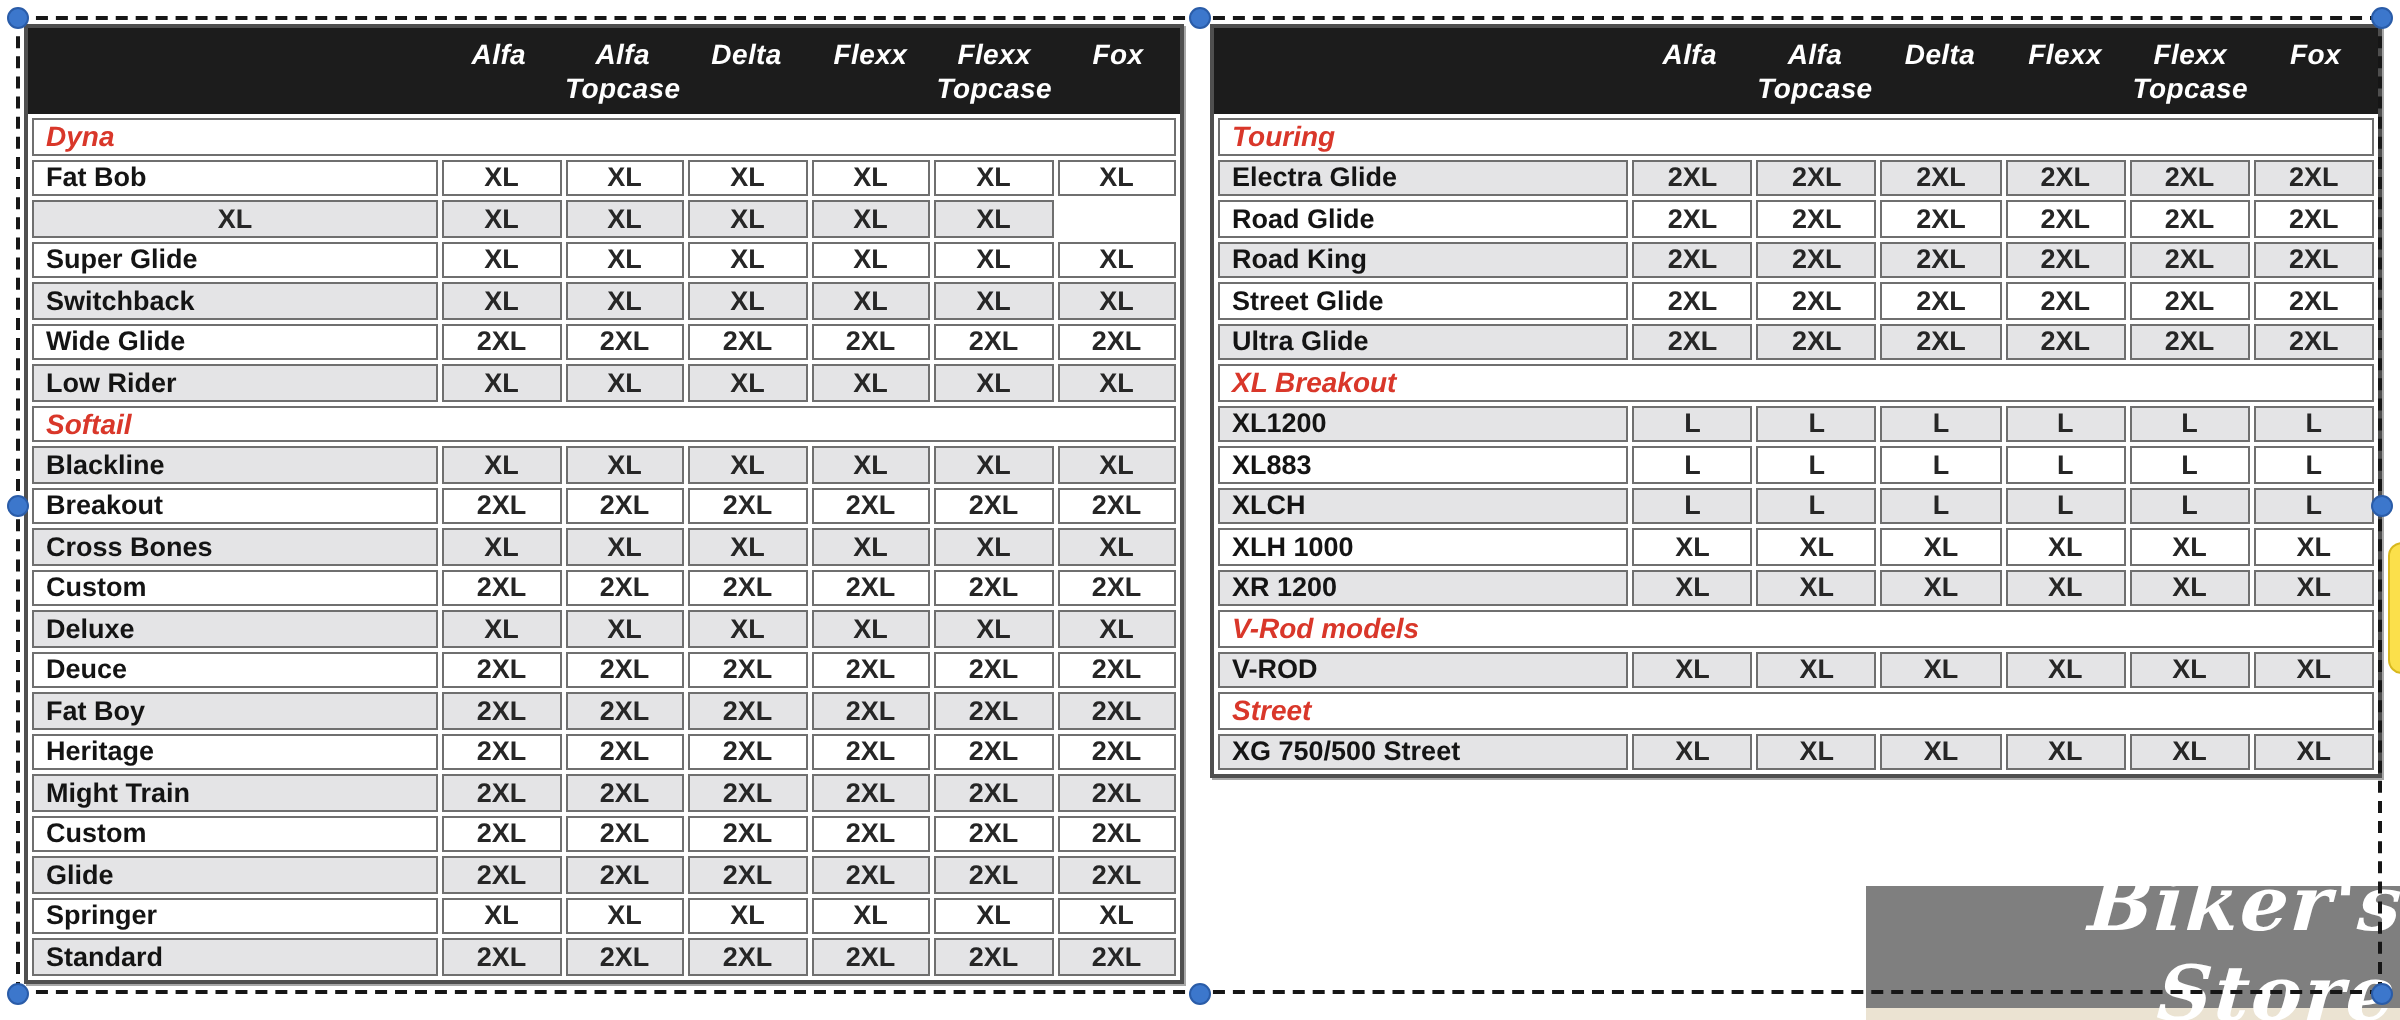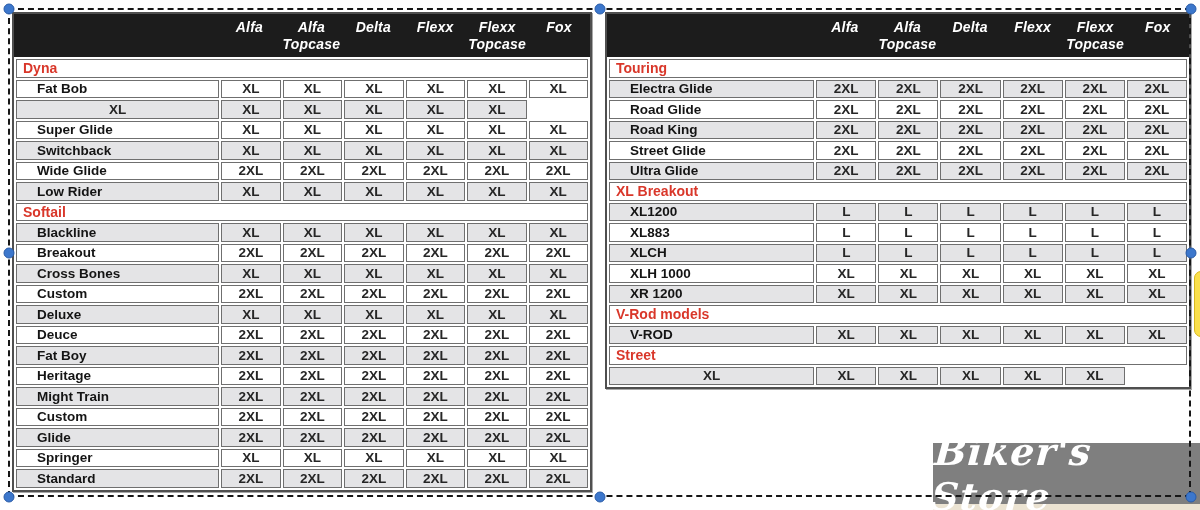--- a/index.html
+++ b/index.html
@@ -2,21 +2,21 @@
 <html style="--header-bg: #1c1c1c; --header-text: #ffffff; --section-red: #d9372a; --row-gray: #e4e4e6; --handle-blue: #3c77cc; --logo-bg: #7f7f7f; --logo-text: #ffffff; --marker-yellow: #fbe04b; --cream-strip: #ebe3d2;"><head>
 <meta charset="utf-8">
 <style>
   html,body{margin:0;padding:0;}
   body{
     width:1200px;height:510px;position:relative;overflow:hidden;
     background:#ffffff;
     font-family:"Liberation Sans", sans-serif;
     -webkit-font-smoothing:antialiased;
   }
-  .canvas{position:absolute;inset:0;}
+  .canvas{position:absolute;inset:0;text-align:right;}
 
   
   .sheet{
     position:absolute;top:12px;background:#fff;
     border:2px solid #4f4f4f;box-sizing:border-box;
     box-shadow:1px 1px 0 #a8a8a8;
   }
   .sheet-left{left:12px;width:580px;}
   .sheet-right{left:605px;width:586px;}
 
@@ -35,23 +35,23 @@
   }
   .row{display:grid;grid-template-columns:35.5% repeat(6,1fr);gap:2px;height:18.5px;}
   .row.section{display:block;}
   .cell{
     border:1px solid #6f6f6f;box-sizing:border-box;background:#fff;
     display:flex;align-items:center;overflow:hidden;white-space:nowrap;
   }
   .row.data.alt .cell{background:var(--row-gray);}
   .cell.section-label{
     height:100%;padding-left:6px;
-    color:var(--section-red);font-weight:bold;font-size:14px;
-  }
-  .cell.name{padding-left:20px;font-weight:bold;font-size:13.5px;color:#141414;}
+    color:var(--section-red);font-weight:bold;font-style:italic;font-size:14px;
+  }
+  .cell.name{padding-left:6px;font-weight:bold;font-size:13.5px;color:#141414;}
   .cell.size{justify-content:center;font-weight:bold;font-size:13.5px;color:#262626;}
 
   
   .logo{
     position:absolute;left:933px;top:443px;width:267px;height:61px;
     background:var(--logo-bg);display:flex;align-items:center;justify-content:center;
     z-index:3;
   }
   .logo span{
     color:var(--logo-text);font-family:"DejaVu Serif", serif;
@@ -424,20 +424,21 @@
           <div class="cell size">XL</div>
           <div class="cell size">XL</div>
           <div class="cell size">XL</div>
           <div class="cell size">XL</div>
           <div class="cell size">XL</div>
         </div>
         <div class="row section">
           <div class="cell section-label">Street</div>
         </div>
         <div class="row data alt">
+          <div class="cell name">XG 750/500 Street</div>
           <div class="cell size">XL</div>
           <div class="cell size">XL</div>
           <div class="cell size">XL</div>
           <div class="cell size">XL</div>
           <div class="cell size">XL</div>
           <div class="cell size">XL</div>
         </div>
       </div>
   </div>
 

